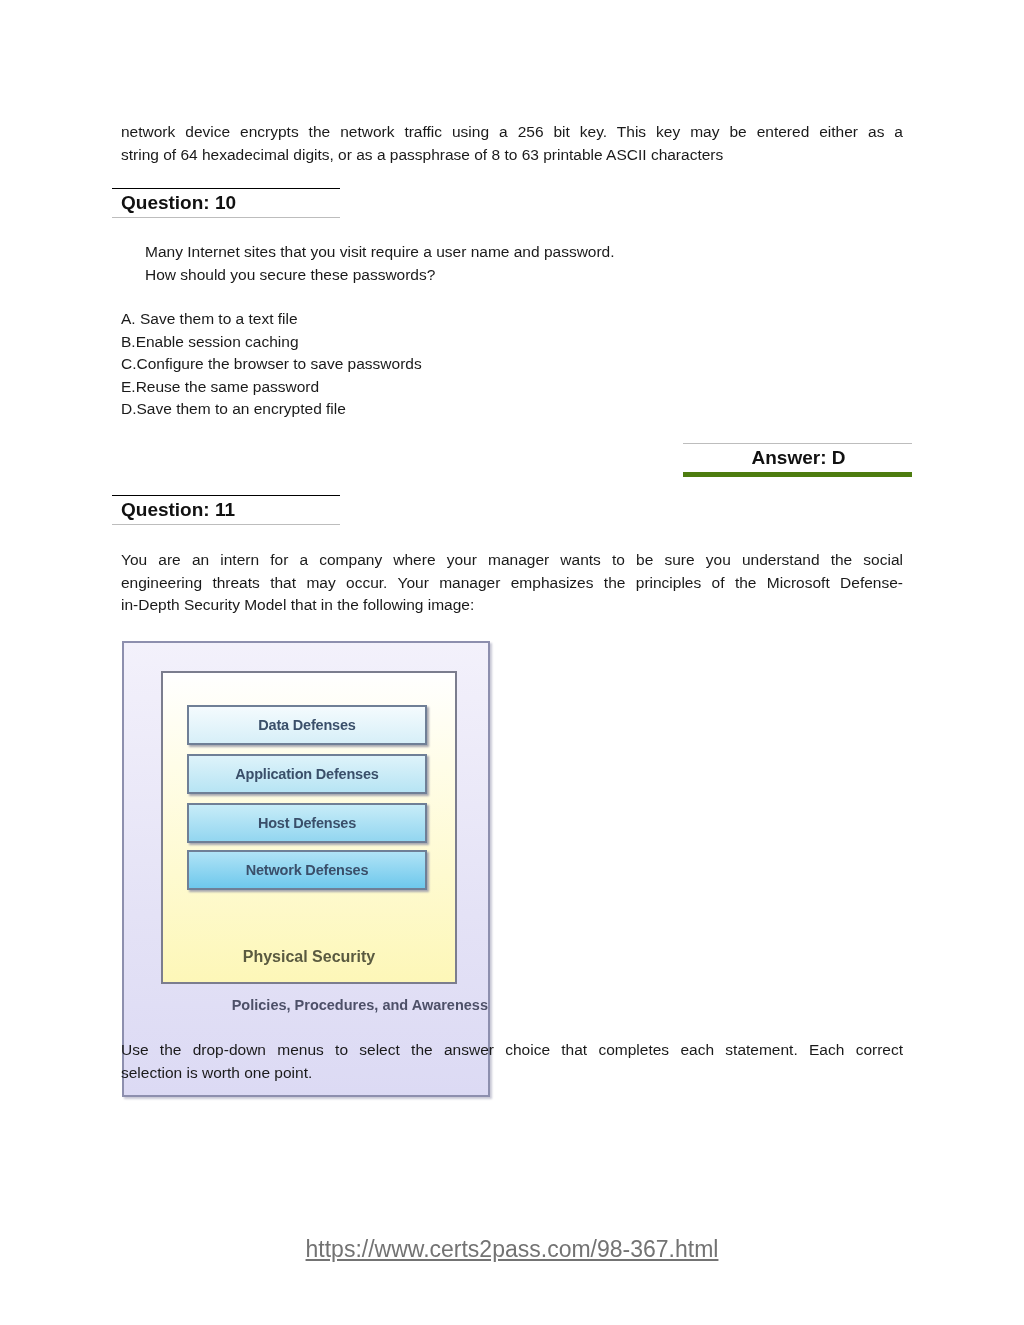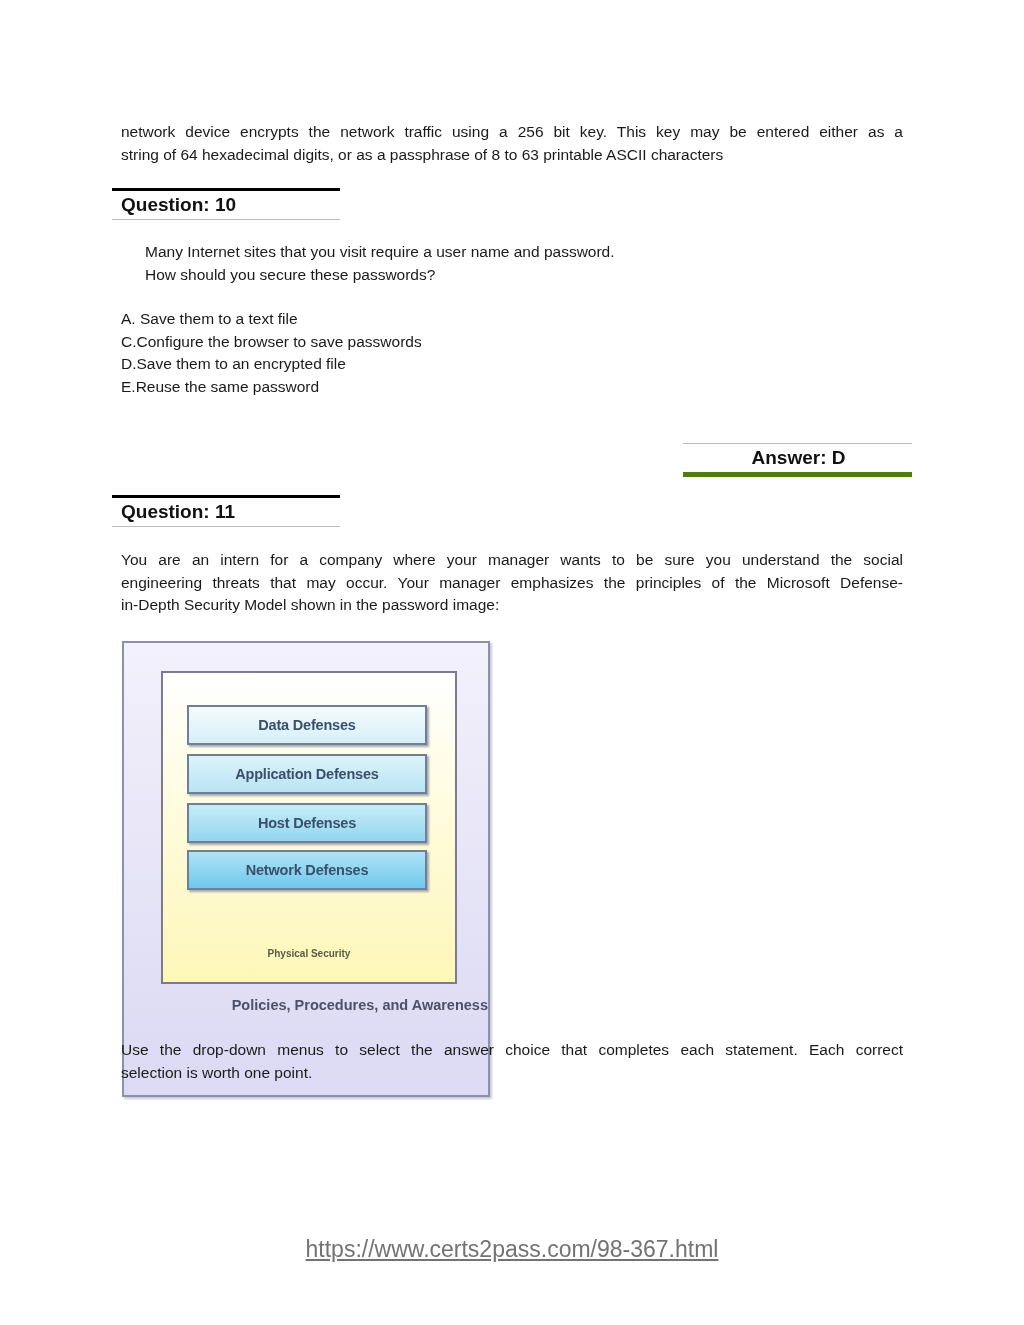--- a/index.html
+++ b/index.html
@@ -3,21 +3,21 @@
 <meta charset="utf-8">
 <style>
   html, body { margin: 0; padding: 0; background: #ffffff; }
   body { width: 1024px; height: 1325px; position: relative; overflow: hidden;
          font-family: "Liberation Sans", sans-serif; color: #111; }
   .txt { position: absolute; left: 121px; width: 782px; font-size: 15.5px; line-height: 22.5px;
          font-family: "Liberation Sans", sans-serif; color: #1a1a1a; }
   .justify-full { text-align: justify; text-align-last: justify; }
   .line { display: block; }
   .qhead { position: absolute; left: 112px; width: 228px; height: 28px;
-           border-top: 3px solid #000000; border-bottom: 1px solid #bdbdbd; }
+           border-top: 1px solid #000000; border-bottom: 1px solid #bdbdbd; }
   .qhead span { position: absolute; left: 9px; top: 3px; font-size: 19px; font-weight: bold; color: #111; }
   .ahead { position: absolute; left: 683px; width: 229px; height: 28px;
            border-top: 1px solid #bdbdbd; border-bottom: 5px solid #4d7c0f; }
   .ahead span { position: absolute; left: 0; right: 0; top: 3px; text-align: center; font-size: 19px; font-weight: bold; color: #111; padding-left: 2px; }
 
   
   .diagram { position: absolute; left: 122px; top: 641px; width: 368px; height: 456px;
              background: linear-gradient(180deg, #f3f1fb 0%, #e4e2f6 60%, #dcdaf4 100%);
              border: 2px solid #8d8fae; box-sizing: border-box; box-shadow: 2px 2px 2px #c9c9d6; }
   .phys { position: absolute; left: 37px; top: 28px; width: 296px; height: 313px;
@@ -26,21 +26,21 @@
   .layer { position: absolute; left: 24px; width: 240px; height: 40px; box-sizing: border-box;
            border: 2px solid #6f7f96; box-shadow: 2px 2px 2px #a8a8b0;
            display: flex; align-items: center; justify-content: center;
            font-size: 14.5px; font-weight: bold; color: #3a4f6a; letter-spacing: -0.2px; }
   .l1 { top: 32px;  background: linear-gradient(180deg,#f4fbfe,#d7eff8); }
   .l2 { top: 81px;  background: linear-gradient(180deg,#def3fa,#b7e4f4); }
   .l3 { top: 130px; background: linear-gradient(180deg,#c7ecf8,#93d6f0); }
   .l4 { top: 177px; background: linear-gradient(180deg,#b0e3f6,#6ec8ec); }
   .l5 { top: 226px; background: linear-gradient(180deg,#9ddcf5,#4ebce8); }
   .phys-label { position: absolute; left: 0; right: 0; top: 275px; text-align: center;
-                font-size: 10px; font-weight: bold; color: #5a5a40; }
+                font-size: 16px; font-weight: bold; color: #5a5a40; }
   .pol-label { position: absolute; left: 0; right: 0; top: 354px; text-align: right;
                font-size: 14.5px; font-weight: bold; color: #4d5068; }
 
   .footer-link { position: absolute; left: 0; right: 0; top: 1236px; text-align: center;
                  font-size: 23px; color: #737373; text-decoration: underline; font-family: "Liberation Sans", sans-serif; }
   .footer-link span { cursor: pointer; }
 </style>
 </head>
 <body>
 
@@ -53,37 +53,38 @@
   <span>Question: 10</span>
 </div>
 
 <div class="txt" style="top:241px;margin-left:24px;">
   <span class="line">Many Internet sites that you visit require a user name and password.</span>
   <span class="line">How should you secure these passwords?</span>
 </div>
 
 <div class="txt" style="top:308px;">
   <span class="line">A. Save them to a text file</span>
+  <span class="line">B.Enable session caching</span>
   <span class="line">C.Configure the browser to save passwords</span>
+  <span class="line">E.Reuse the same password</span>
   <span class="line">D.Save them to an encrypted file</span>
-  <span class="line">E.Reuse the same password</span>
 </div>
 
 <div class="ahead" style="top:443px;">
   <span>Answer: D</span>
 </div>
 
 <div class="qhead" style="top:495px;">
   <span>Question: 11</span>
 </div>
 
 <div class="txt" style="top:549px;">
   <span class="line justify-full">You are an intern for a company where your manager wants to be sure you understand the social</span>
   <span class="line justify-full">engineering threats that may occur. Your manager emphasizes the principles of the Microsoft Defense-</span>
-  <span class="line">in-Depth Security Model shown in the password image:</span>
+  <span class="line">in-Depth Security Model that in the following image:</span>
 </div>
 
 <div class="diagram">
   <div class="phys">
     <div class="layer l1">Data Defenses</div>
     <div class="layer l2">Application Defenses</div>
     <div class="layer l3">Host Defenses</div>
     <div class="layer l4">Network Defenses</div>
     <div class="phys-label">Physical Security</div>
   </div>

